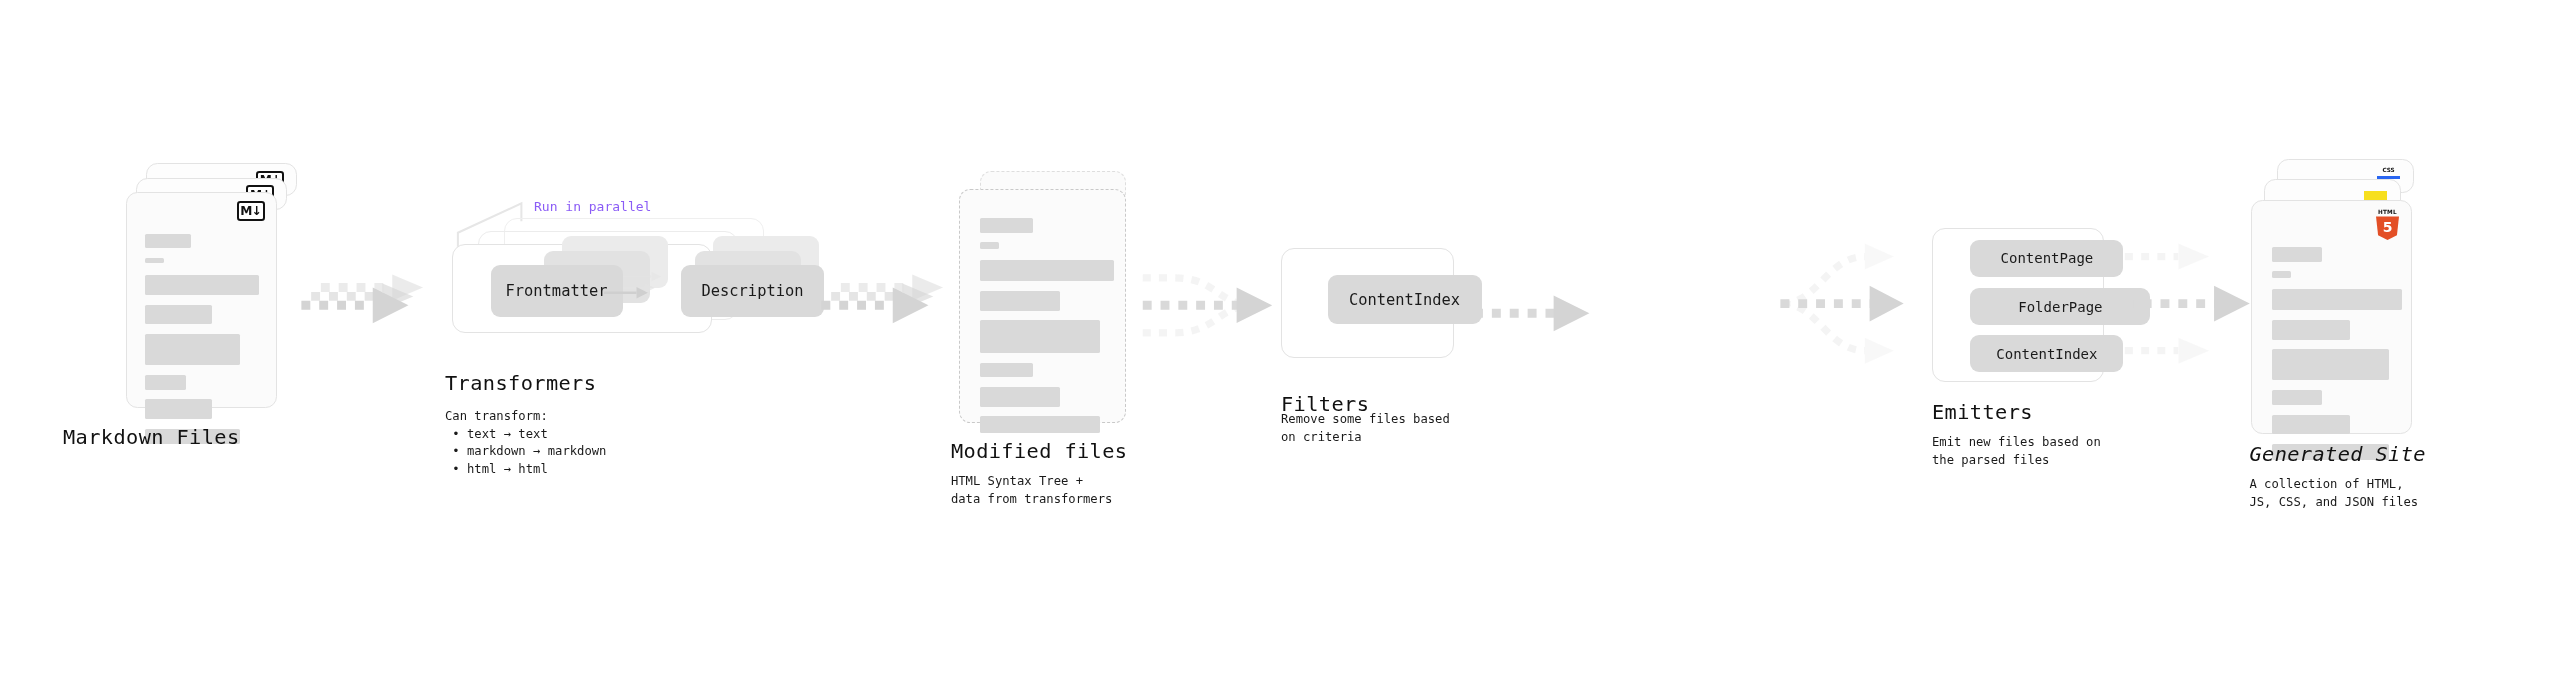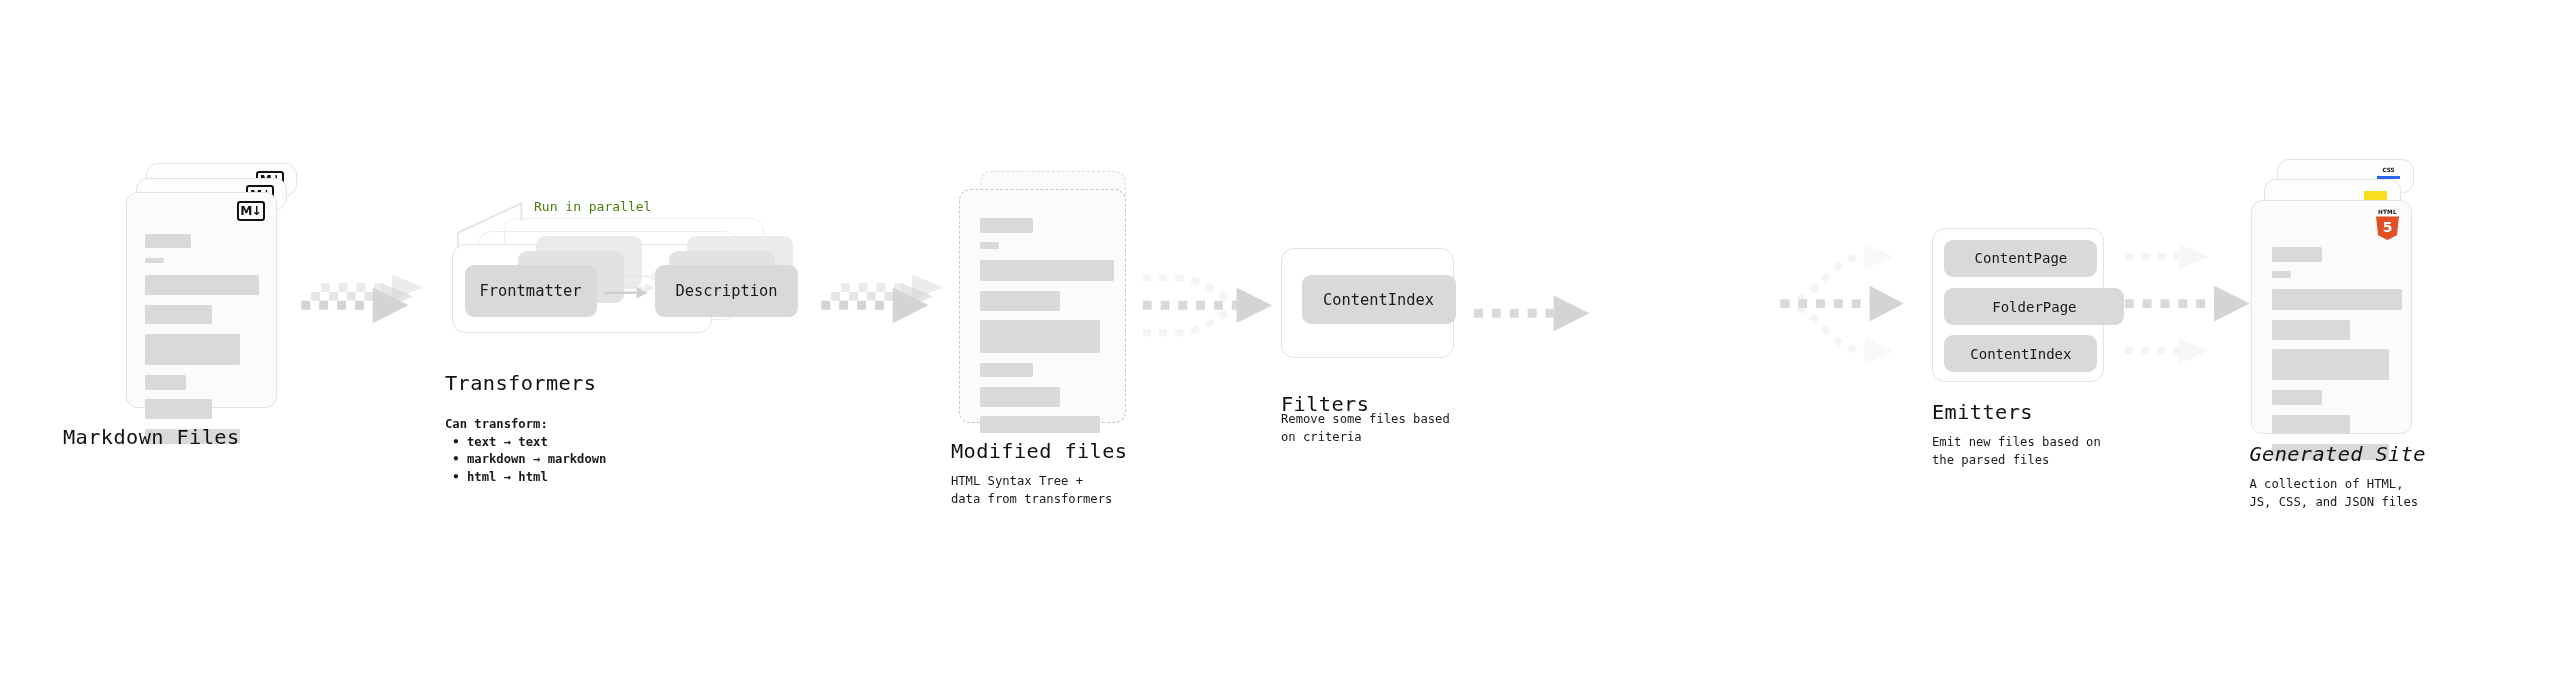--- a/index.html
+++ b/index.html
@@ -66,35 +66,36 @@
   .pbox{
     position:absolute;border:1.6px solid #e3e3e3;border-radius:13px;background:#ffffff;
     box-sizing:border-box;
   }
   .pbox.layer{background:transparent;}
   .chip{
     position:absolute;background:#d9d9d9;border-radius:9px;
     display:flex;align-items:center;justify-content:center;
     font-size:15.4px;color:#1a1a1a;white-space:nowrap;
     font-family:"DejaVu Sans Mono","Liberation Mono",monospace;
+    margin-left:26px;
   }
   .chip.faint{background:#ebebeb;color:transparent;}
   .chip.faint2{background:#e2e2e2;color:transparent;}
 
   
   .title{
     position:absolute;font-size:20.3px;letter-spacing:0.4px;color:#111;white-space:nowrap;
     font-family:"DejaVu Sans Mono","Liberation Mono",monospace;
   }
   .sub{
     position:absolute;font-size:12.2px;line-height:1.45;color:#1a1a1a;white-space:pre;
     font-family:"DejaVu Sans Mono","Liberation Mono",monospace;
   }
   .runlabel{
-    position:absolute;font-size:13px;color:#4d7c0f;white-space:nowrap;
+    position:absolute;font-size:13px;color:#8b5cf6;white-space:nowrap;
     font-family:"DejaVu Sans Mono","Liberation Mono",monospace;
   }
   svg{position:absolute;overflow:visible;}
 </style>
 </head>
 <body>
 
 <div class="stage">
 
   <div class="node" style="left:126px;top:163px;">
@@ -178,21 +179,21 @@
     </div>
     <svg style="left:159px;top:91px;" width="52" height="19.5" viewBox="0 0 64 24">
       <line x1="0" y1="12" x2="40" y2="12" stroke="#cfcfcf" stroke-width="3"></line>
       <polygon points="40,5 54,12 40,19" fill="#cfcfcf"></polygon>
     </svg>
     <div class="chip" style="left:210px;top:73px;width:143px;height:52px;">
       <span>Description</span>
     </div>
 
     <div class="title" style="left:0px;top:179px;">Transformers</div>
-    <div class="sub" style="left:0px;top:224px;font-weight:bold;">Can transform:
+    <div class="sub" style="left:0px;top:216px;">Can transform:
  • text → text
  • markdown → markdown
  • html → html</div>
   </div>
 
   <svg style="left:821px;top:268px;" width="163" height="73" viewBox="0 0 200 90">
     <g transform="translate(24,-22)" opacity="0.45">
       <line x1="0" y1="46" x2="88" y2="46" stroke="#d4d4d4" stroke-width="11" stroke-dasharray="11 11"></line>
       <polygon points="88,30 126,46 88,62" fill="#d4d4d4"></polygon>
     </g>

